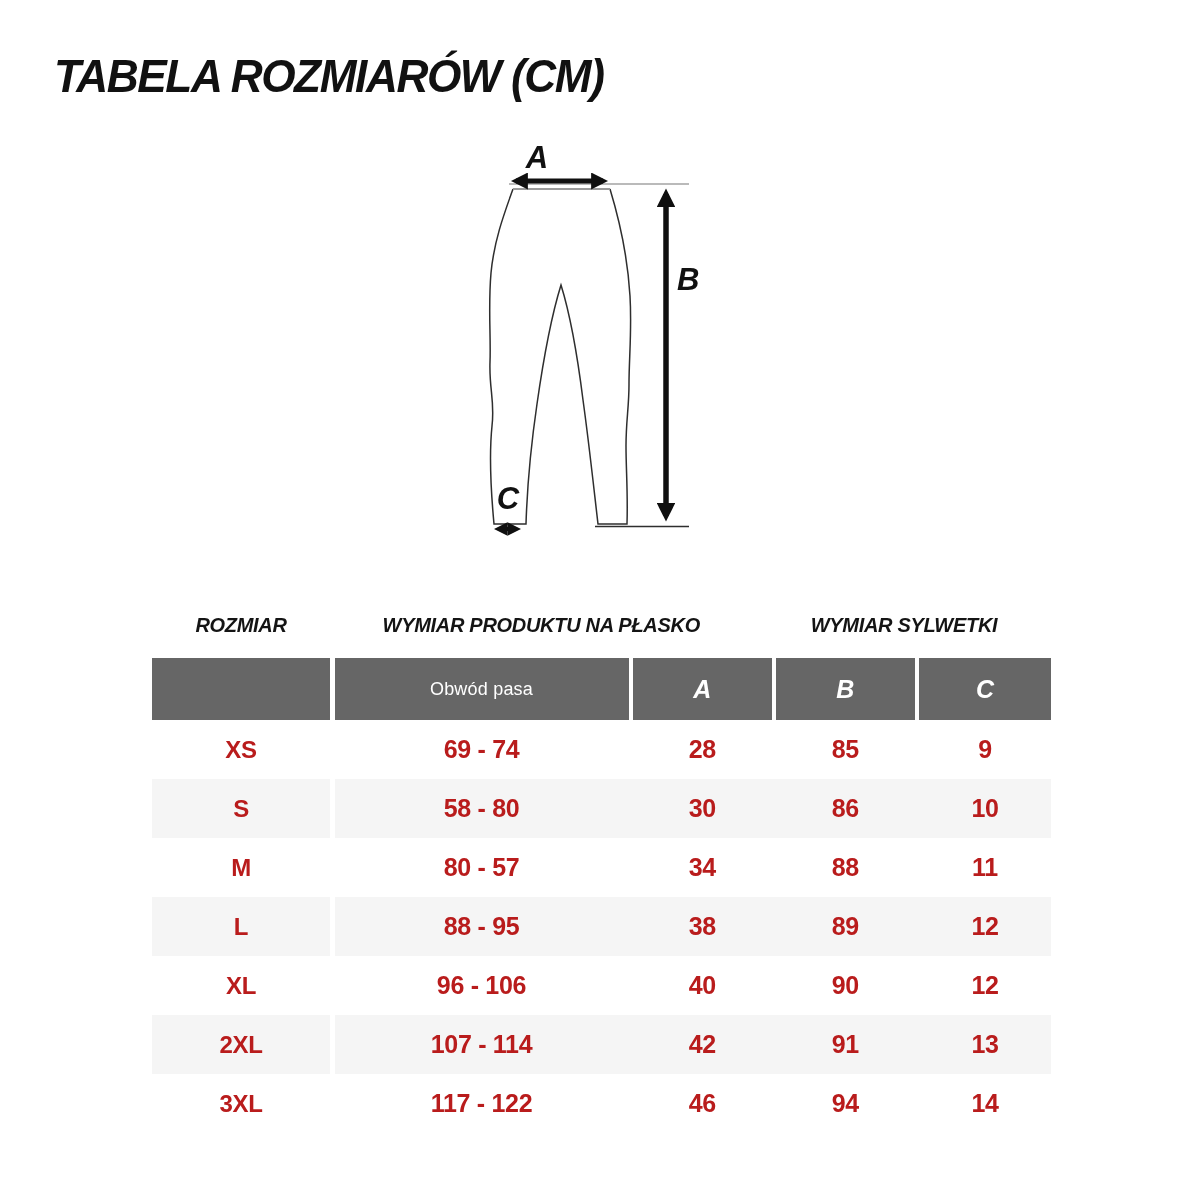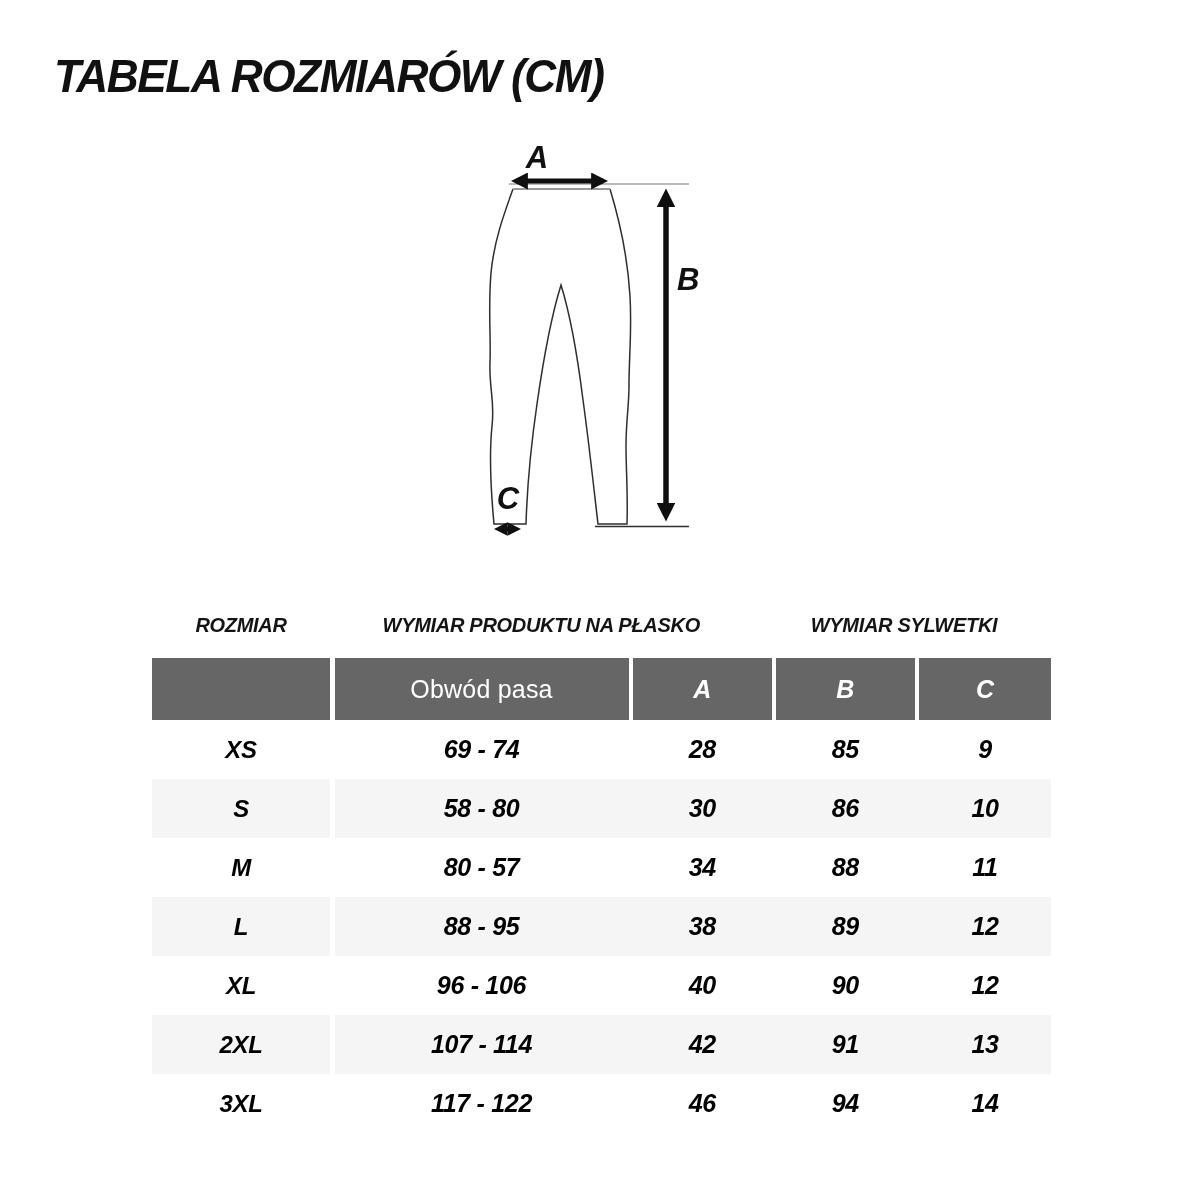--- a/index.html
+++ b/index.html
@@ -37,25 +37,25 @@
   .trow { display:flex; height:59px; }
   .trow.header { height:62px; }
   .c1 { width:178px; display:flex; align-items:center; justify-content:center; }
   .rest {
     flex:1; margin-left:4.5px; display:grid;
     grid-template-columns:294px 138.5px 138.5px 1fr; column-gap:4.5px;
   }
   .cell { display:flex; align-items:center; justify-content:center; }
 
   .trow.header .c1, .trow.header .cell { background:#666666; color:#ffffff; }
-  .hcell-waist { font-style:normal; font-weight:400; font-size:25px; letter-spacing:0.2px; }
+  .hcell-waist { font-style:normal; font-weight:400; font-size:18px; letter-spacing:0.2px; }
   .hcell-abc { font-style:italic; font-weight:700; font-size:25px; }
 
   .trow.data .cell, .trow.data .c1 {
-    font-style:italic; font-weight:700; font-size:25px; letter-spacing:-0.3px; color:#000000;
+    font-weight:700; font-size:25px; letter-spacing:-0.3px; color:#b91c1c;
   }
   .trow.data .c1 { font-size:24px; }
   .trow.stripe .c1 { background:#f5f5f5; }
   .trow.stripe .rest { background:#f5f5f5; }
 </style>
 </head>
 <body>
 
 <div class="canvas">
 

